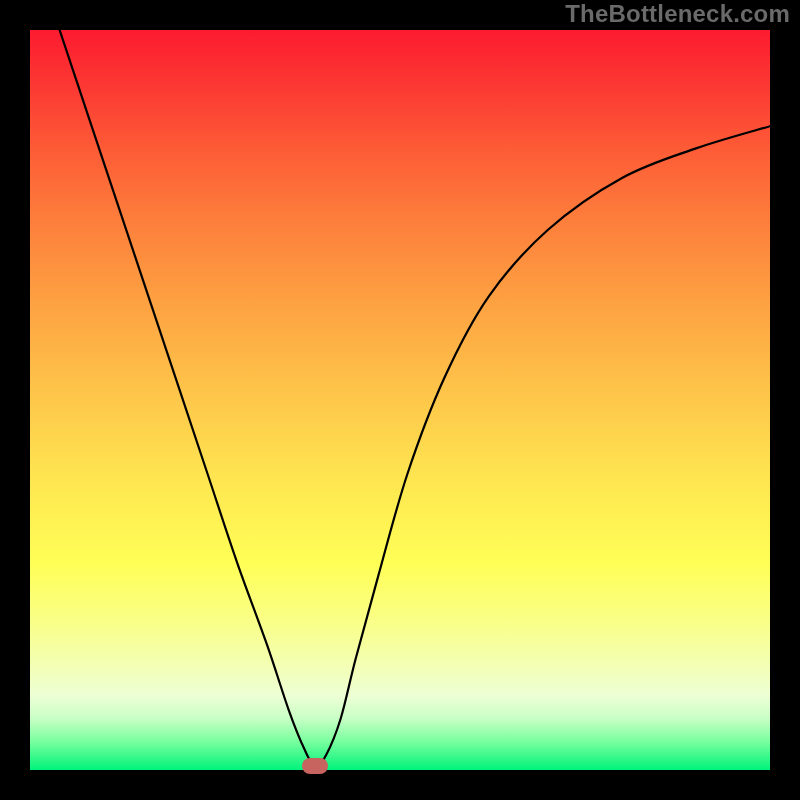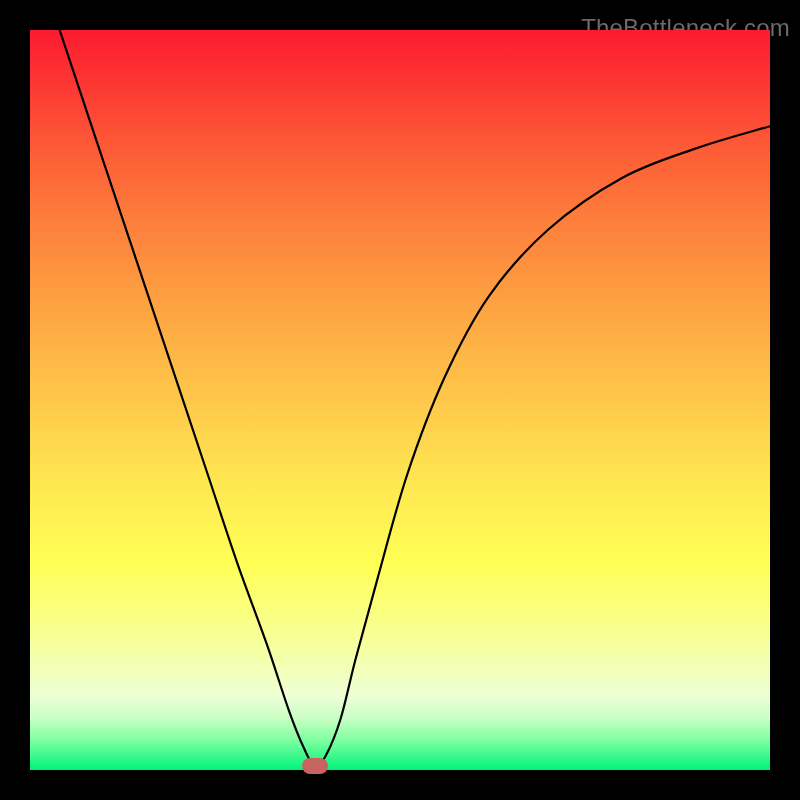--- a/index.html
+++ b/index.html
@@ -5,26 +5,26 @@
   * { margin: 0; padding: 0; box-sizing: border-box; }
   html, body { width: 800px; height: 800px; overflow: hidden; background: #000; }
   .frame {
     position: relative;
     width: 800px;
     height: 800px;
     background: #000;
   }
   .watermark {
     position: absolute;
-    top: 14px;
+    top: 0;
     right: 10px;
     font-family: Arial, Helvetica, sans-serif;
     font-size: 24px;
     color: #6a6a6a;
-    font-weight: 400;
+    font-weight: 700;
     letter-spacing: 0.2px;
   }
   .plot {
     position: absolute;
     left: 30px;
     top: 30px;
     width: 740px;
     height: 740px;
     background: linear-gradient(to bottom,
       #fc1b2f 0%,

